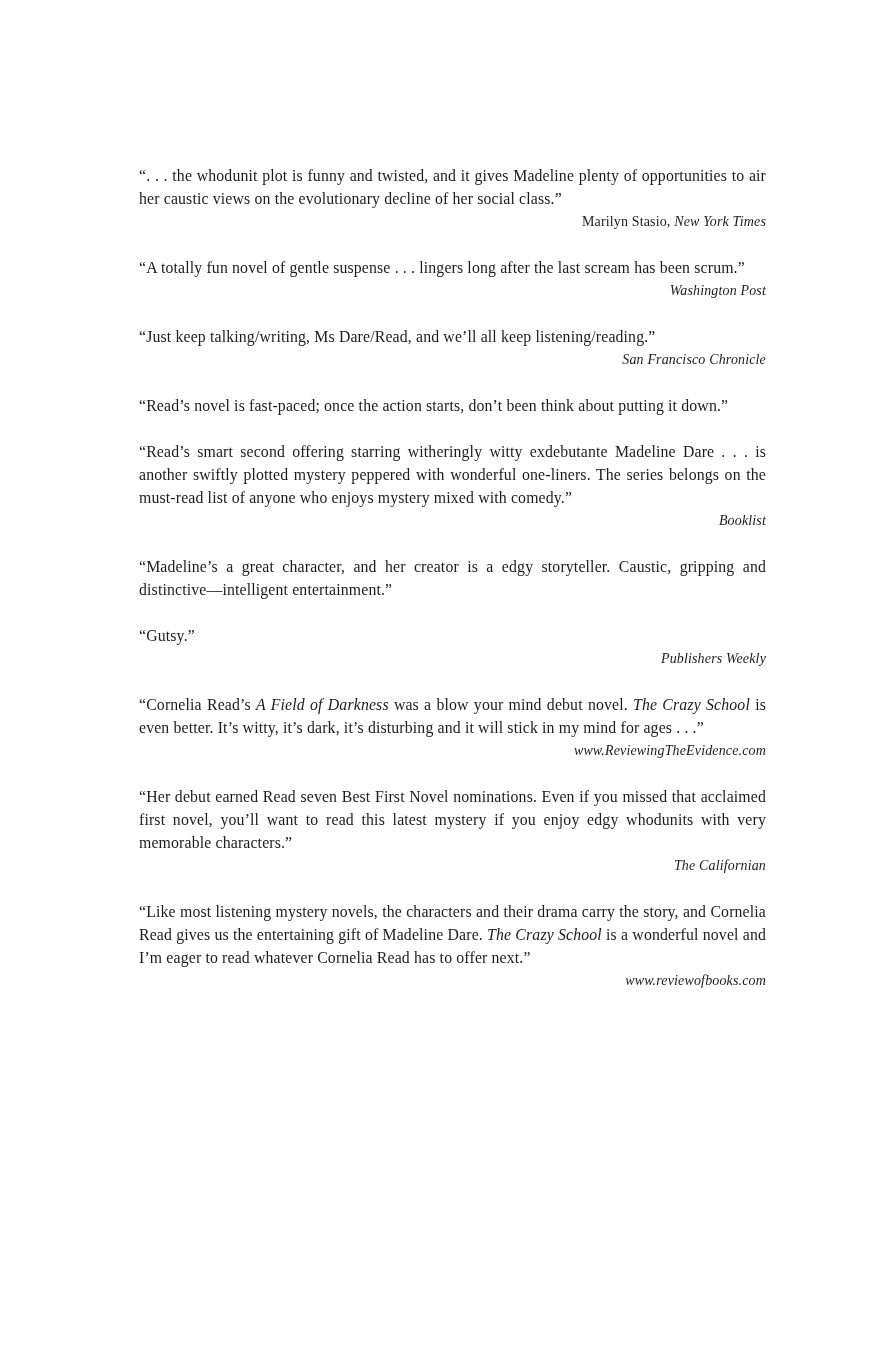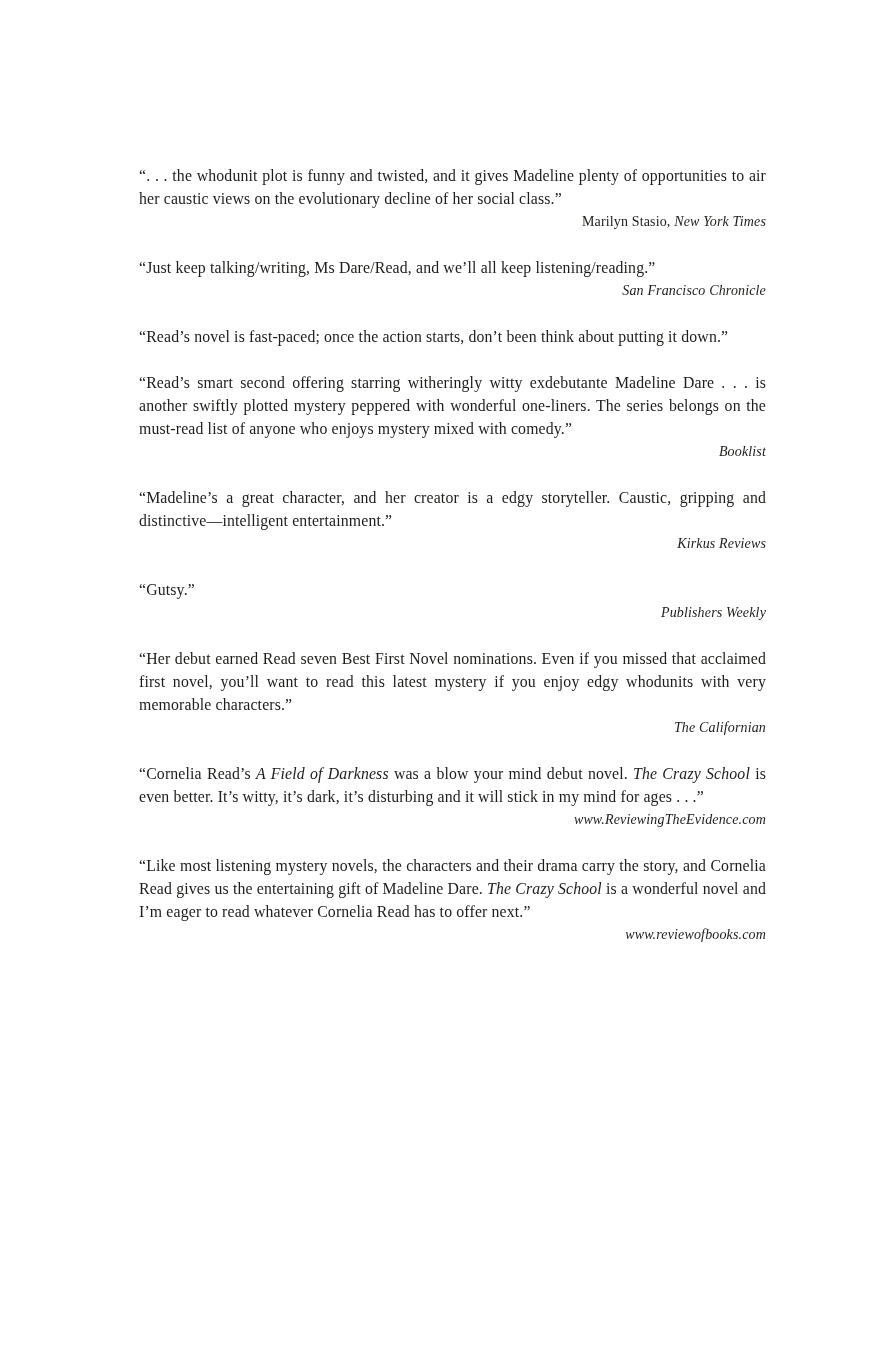--- a/index.html
+++ b/index.html
@@ -56,53 +56,56 @@
 <body>
 
 <div class="page">
   <div class="text-block">
 
     <div class="quote-block">
       <p class="quote-text"><span>“. . . the whodunit plot is funny and twisted, and it gives Madeline plenty of opportunities to air her caustic views on the evolutionary decline of her social class.”</span></p>
       <p class="attribution"><span class="roman">Marilyn Stasio, </span><span class="ital">New York Times</span></p>
     </div>
 
+    <div class="quote-block">
+      <p class="quote-text"><span>“A totally fun novel of gentle suspense . . . lingers long after the last scream has been scrum.”</span></p>
+      <p class="attribution"><span class="ital">Washington Post</span></p>
+    </div>
 
     <div class="quote-block">
       <p class="quote-text"><span>“Just keep talking/writing, Ms Dare/Read, and we’ll all keep listening/reading.”</span></p>
       <p class="attribution"><span class="ital">San Francisco Chronicle</span></p>
     </div>
 
     <div class="quote-block">
       <p class="quote-text"><span>“Read’s novel is fast-paced; once the action starts, don’t been think about putting it down.”</span></p>
     </div>
 
     <div class="quote-block">
       <p class="quote-text"><span>“Read’s smart second offering starring witheringly witty exdebutante Madeline Dare . . . is another swiftly plotted mystery peppered with wonderful one-liners. The series belongs on the must-read list of anyone who enjoys mystery mixed with comedy.”</span></p>
       <p class="attribution"><span class="ital">Booklist</span></p>
     </div>
 
     <div class="quote-block">
       <p class="quote-text"><span>“Madeline’s a great character, and her creator is a edgy storyteller. Caustic, gripping and distinctive—intelligent entertainment.”</span></p>
-      <p class="attribution"><span class="ital">Kirkus Reviews</span></p>
     </div>
 
     <div class="quote-block">
       <p class="quote-text"><span>“Gutsy.”</span></p>
       <p class="attribution"><span class="ital">Publishers Weekly</span></p>
     </div>
 
     <div class="quote-block">
-      <p class="quote-text"><span>“Her debut earned Read seven Best First Novel nominations. Even if you missed that acclaimed first novel, you’ll want to read this latest mystery if you enjoy edgy whodunits with very memorable characters.”</span></p>
-      <p class="attribution"><span class="ital">The Californian</span></p>
+      <p class="quote-text"><span>“Cornelia Read’s </span><span class="ital">A Field of Darkness</span><span> was a blow your mind debut novel. </span><span class="ital">The Crazy School</span><span> is even better. It’s witty, it’s dark, it’s disturbing and it will stick in my mind for ages . . .”</span></p>
+      <p class="attribution"><span class="ital">www.ReviewingTheEvidence.com</span></p>
     </div>
 
     <div class="quote-block">
-      <p class="quote-text"><span>“Cornelia Read’s </span><span class="ital">A Field of Darkness</span><span> was a blow your mind debut novel. </span><span class="ital">The Crazy School</span><span> is even better. It’s witty, it’s dark, it’s disturbing and it will stick in my mind for ages . . .”</span></p>
-      <p class="attribution"><span class="ital">www.ReviewingTheEvidence.com</span></p>
+      <p class="quote-text"><span>“Her debut earned Read seven Best First Novel nominations. Even if you missed that acclaimed first novel, you’ll want to read this latest mystery if you enjoy edgy whodunits with very memorable characters.”</span></p>
+      <p class="attribution"><span class="ital">The Californian</span></p>
     </div>
 
     <div class="quote-block">
       <p class="quote-text"><span>“Like most listening mystery novels, the characters and their drama carry the story, and Cornelia Read gives us the entertaining gift of Madeline Dare. </span><span class="ital">The Crazy School</span><span> is a wonderful novel and I’m eager to read whatever Cornelia Read has to offer next.”</span></p>
       <p class="attribution"><span class="ital">www.reviewofbooks.com</span></p>
     </div>
 
   </div>
 </div>
 

